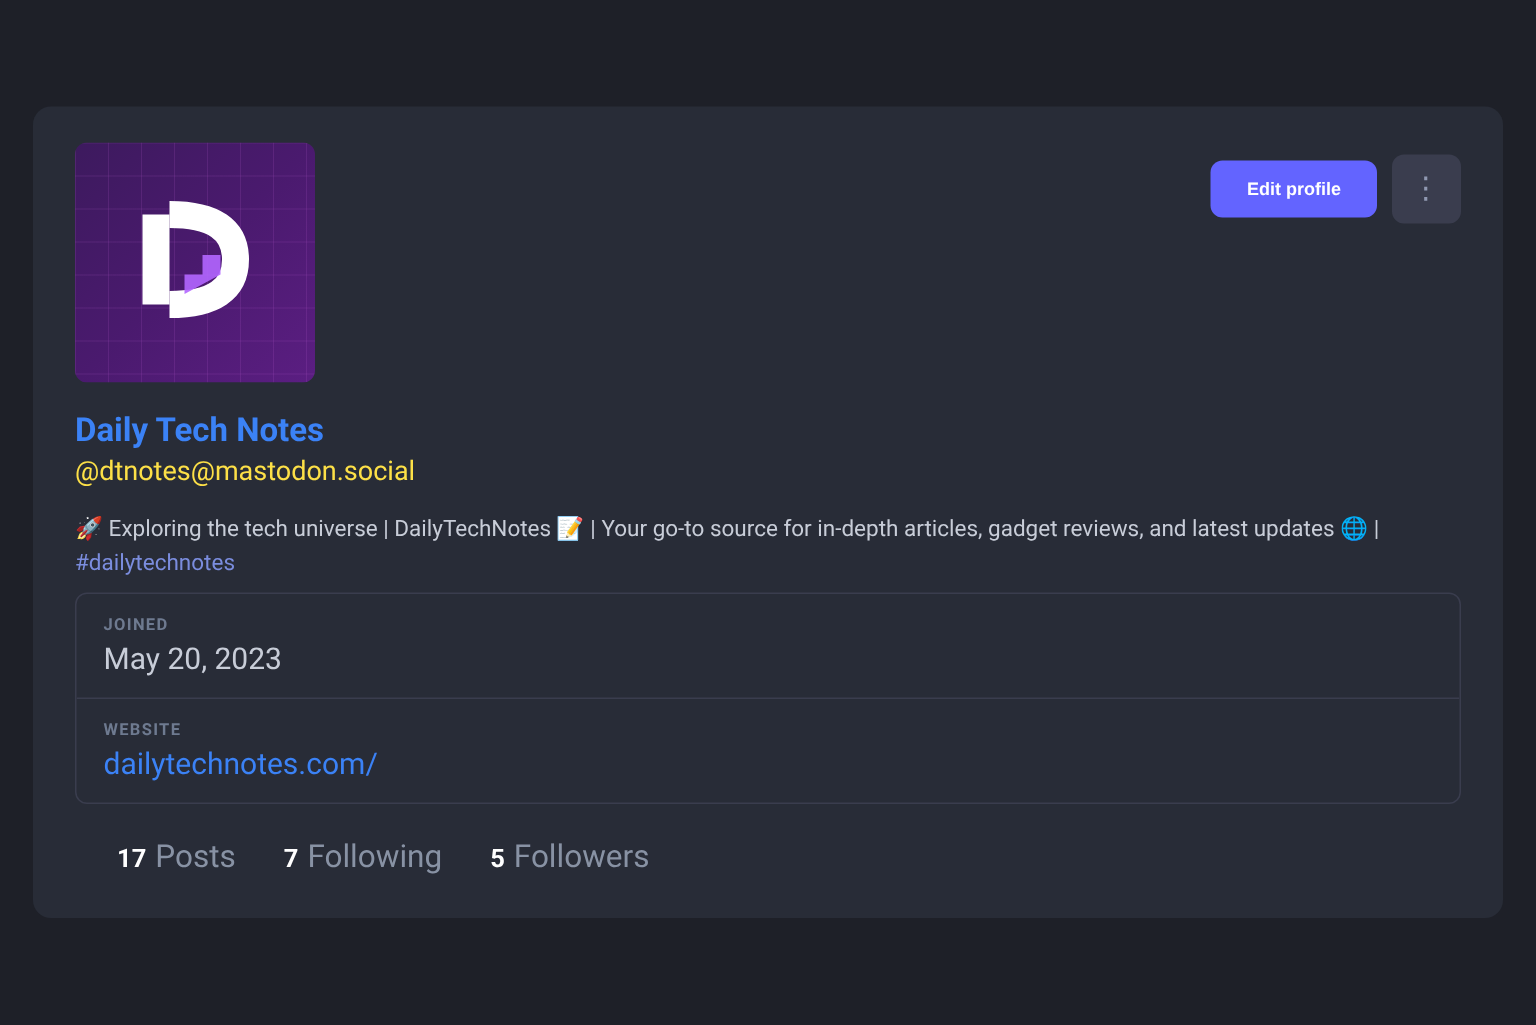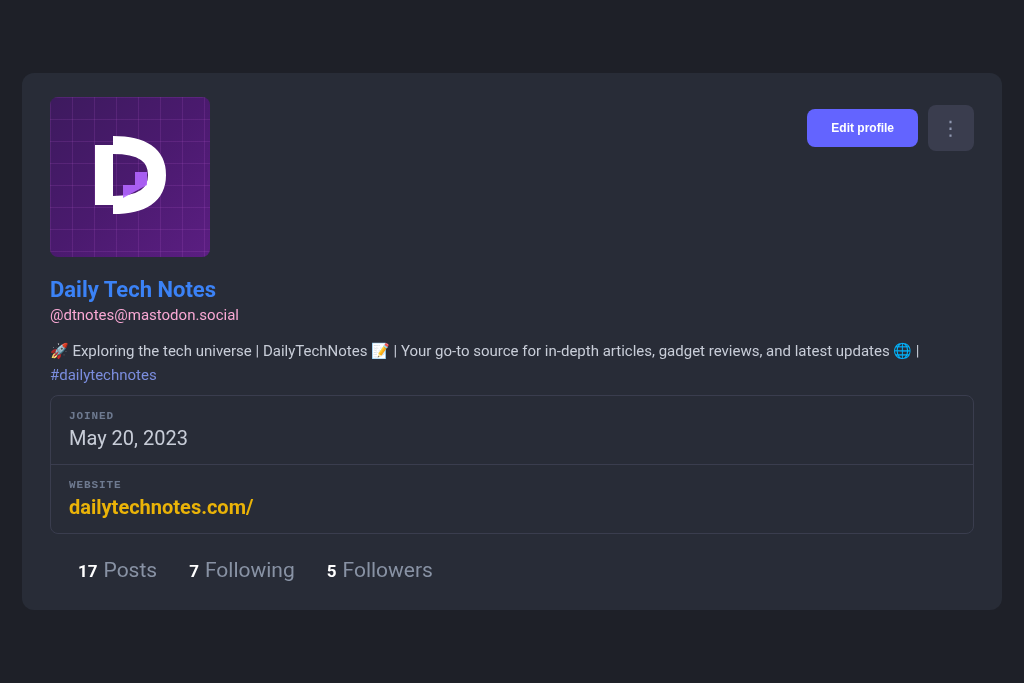--- a/index.html
+++ b/index.html
@@ -109,22 +109,22 @@
     }
 
     .display-name {
       color: #3b82f6;
       font-size: 22px;
       font-weight: 700;
       margin-bottom: 4px;
     }
 
     .handle {
-      color: #f9a8d4;
-      font-size: 15px;
+      color: #fde047;
+      font-size: 18px;
       margin-bottom: 16px;
     }
 
     .bio {
       color: #c8cdd8;
       font-size: 15px;
       line-height: 1.55;
       margin-bottom: 8px;
     }
 
@@ -149,31 +149,29 @@
       border-bottom: none;
     }
 
     .meta-label {
       color: #6e7a90;
       font-size: 11px;
       font-weight: 700;
       letter-spacing: 0.08em;
       text-transform: uppercase;
       margin-bottom: 4px;
-      font-family: Liberation Mono, monospace;
     }
 
     .meta-value {
       color: #c8cdd8;
       font-size: 20px;
     }
 
     .meta-value.link {
-      color: #eab308;
-      font-weight: bold;
+      color: #3b82f6;
     }
 
     .stats-row {
       display: flex;
       gap: 0;
       padding: 0 28px;
       align-items: center;
     }
 
     .stat-item {

